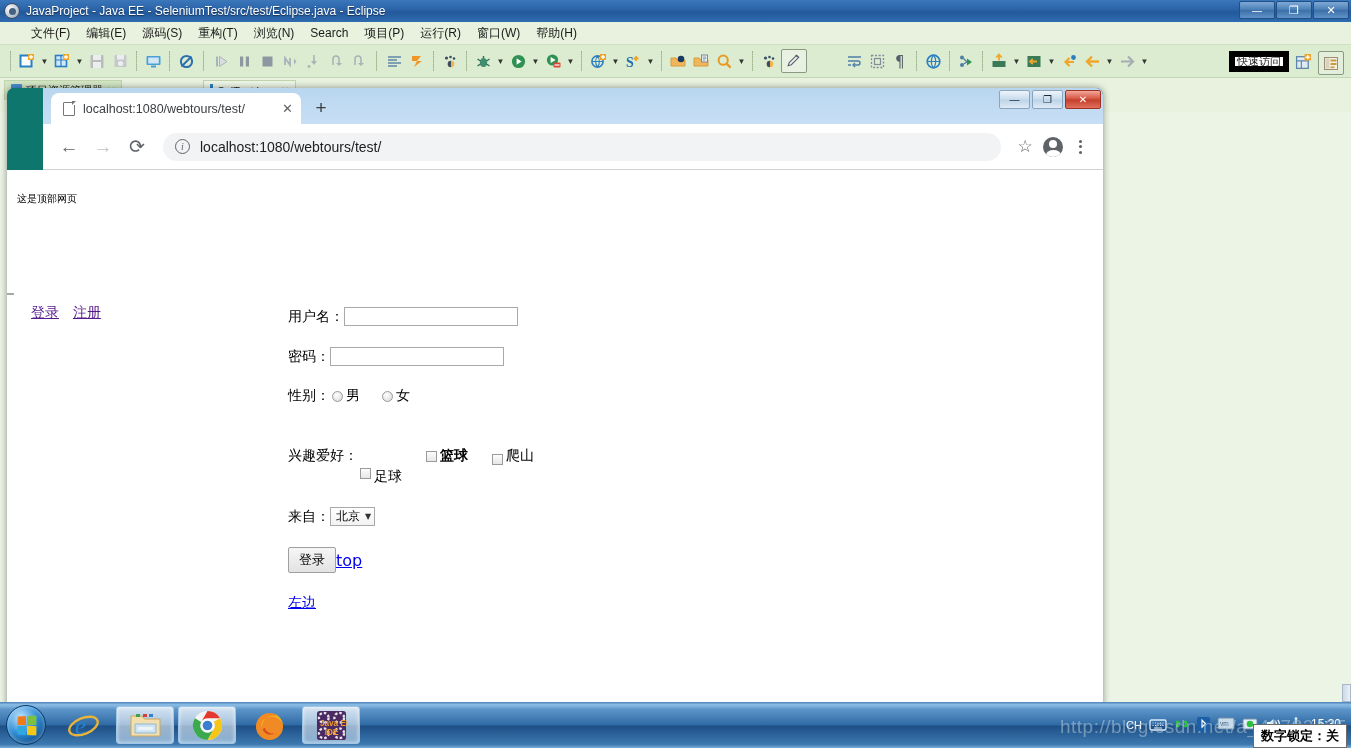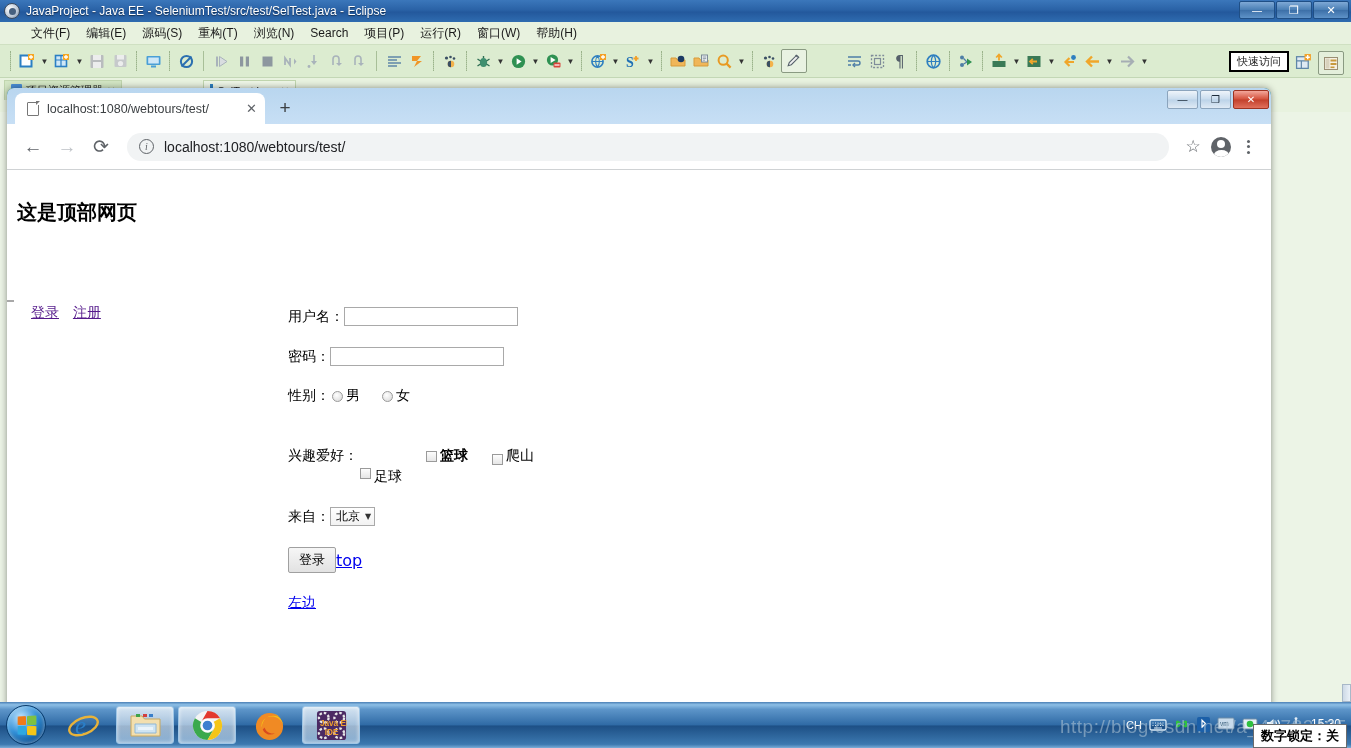--- a/index.html
+++ b/index.html
@@ -57,21 +57,21 @@
   }
   .tb-ico{ width:22px;height:22px; display:flex;align-items:center;justify-content:center;
            font-size:14px; color:#5a7ea0; position:relative; }
   .tb-caret{ width:11px;height:22px; display:flex;align-items:center;justify-content:center;
              font-size:8px; color:#333; }
   .tb-sep{ width:1px;height:20px;background:#b8cdaa; margin:0 4px;
            border-left:1px dotted #9bb38b; }
   .tb-bar{ width:1px;height:20px;background:#a8bf98; margin:0 5px; }
   .quickaccess{
     position:absolute; right:62px; top:6px;
-    width:60px; height:21px; background:#fff; border:2px solid #000000;
+    width:60px; height:21px; background:#fff; border:6px solid #000000;
     font-size:11px; color:#222; display:flex; align-items:center;
     justify-content:center; white-space:nowrap;
   }
   .perspbtn{ position:absolute; top:6px; width:22px;height:22px;
              display:flex;align-items:center;justify-content:center; }
 
   .ecl-viewtabs{
     height:22px; display:flex; align-items:flex-end; font-size:11px;
     padding-left:4px; position:relative; background:#e8f2df;
   }
@@ -82,25 +82,26 @@
   }
   .vtab.active{ background:#eef6e7; }
   .vtab .docico{ width:11px;height:13px;background:#4a8ed6;border-radius:1px;display:inline-block;}
   .vtab .xic{ color:#666; font-size:10px; }
   .vtoolbtns{ display:flex; gap:3px; margin-left:28px; align-items:center; }
   .vtoolbtn{ width:14px;height:12px;border:1px solid #8fa883;background:#e8f2df; }
   .ecl-body{ position:absolute; left:0; top:112px; right:0; bottom:0; background:#ecf4e6; }
 
   
   #chrome-window{
-    position:absolute; left:7px; top:88px; width:1264px; height:621px;
+    position:absolute; left:7px; top:88px; width:1096px; height:621px;
     background:#0f766e;
     border-radius:7px 7px 0 0;
     box-shadow:0 0 7px rgba(0,0,0,.42);
     overflow:hidden;
+    padding-left:36px;
   }
   .chr-tabstrip{
     height:36px; background:#c4dcf2; position:relative;
     display:flex; align-items:flex-end; padding-left:8px;
     background:linear-gradient(to bottom,#b9d6ef,#c7dff5);
   }
   .chr-tab{
     height:31px; width:250px; background:#fff;
     border-radius:8px 8px 0 0; display:flex; align-items:center;
     padding:0 8px 0 12px; gap:8px; font-size:12.5px; color:#3c4043;
@@ -164,26 +165,25 @@
   .avatar::before{ content:""; position:absolute; left:6px; top:3px; width:8px;height:8px;
                    border-radius:50%; background:#fff; }
   .avatar::after{ content:""; position:absolute; left:2.5px; top:13px; width:15px;height:10px;
                   border-radius:50% 50% 0 0; background:#fff; }
   .kebab{ width:26px; display:flex; flex-direction:column; align-items:center; gap:2.5px; }
   .kebab i{ width:3px;height:3px;border-radius:50%;background:#5f6368;display:block; }
 
   
   .page-area{ position:absolute; left:0; top:82px; right:0; bottom:0; background:#fff; }
   .frame-top{
-    position:absolute; left:0; top:15px; right:0; height:117px;
+    position:absolute; left:0; top:8px; right:0; height:117px;
     border-bottom:2px solid #a8a8a8; background:#fff;
     padding:14px 0 0 10px;
-    font-size:20px; color:#000;
+    font-size:10px; color:#000;
     font-family:"DejaVu Sans","Liberation Sans",sans-serif;
-    font-weight:bold;
   }
   .frame-left{
     position:absolute; left:0; top:119px; bottom:0; width:270px;
     border-right:2px solid #eab308; background:#fff;
     padding:15px 0 0 17px; font-size:14px;
     font-family:"DejaVu Sans","Liberation Sans",sans-serif;
     margin-left:7px;
   }
   .frame-main{
     position:absolute; left:272px; top:119px; right:0; bottom:0;
@@ -274,21 +274,21 @@
     border:1px solid #a8b8c8;
   }
 </style>
 </head>
 <body>
 
 <div id="eclipse-window">
 
   <div class="ecl-titlebar">
     <span class="logo"></span>
-    <span class="ecl-title-text">JavaProject  -  Java EE  -  SeleniumTest/src/test/SelTest.java  -  Eclipse</span>
+    <span class="ecl-title-text">JavaProject  -  Java EE  -  SeleniumTest/src/test/Eclipse.java  -  Eclipse</span>
     <div class="ecl-winbtns">
       <div class="ecl-winbtn">—</div>
       <div class="ecl-winbtn">❐</div>
       <div class="ecl-winbtn">✕</div>
     </div>
   </div>
 
   <div class="ecl-menubar">
     <span>文件(F)</span>
     <span>编辑(E)</span>

